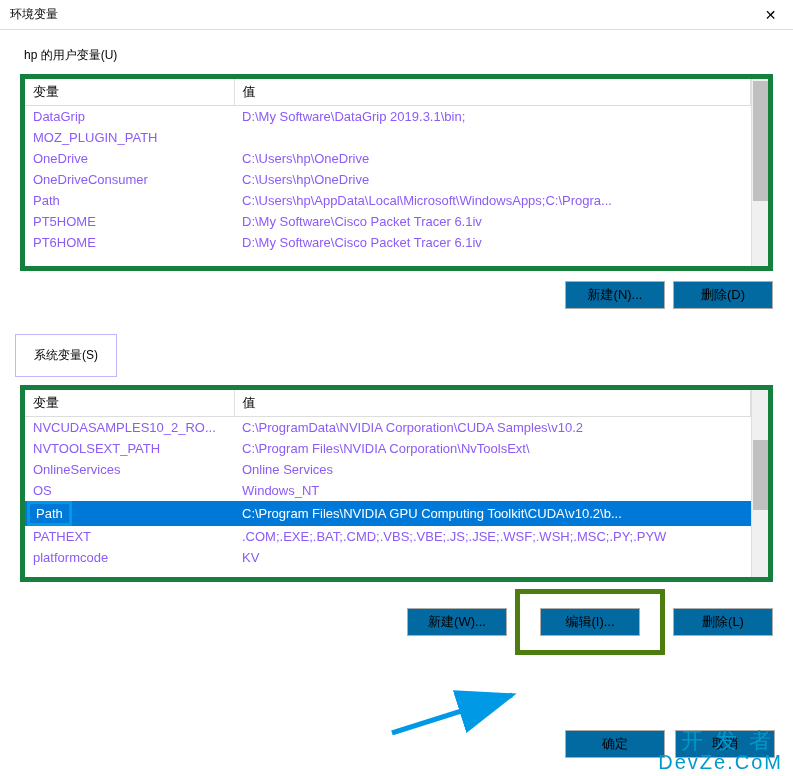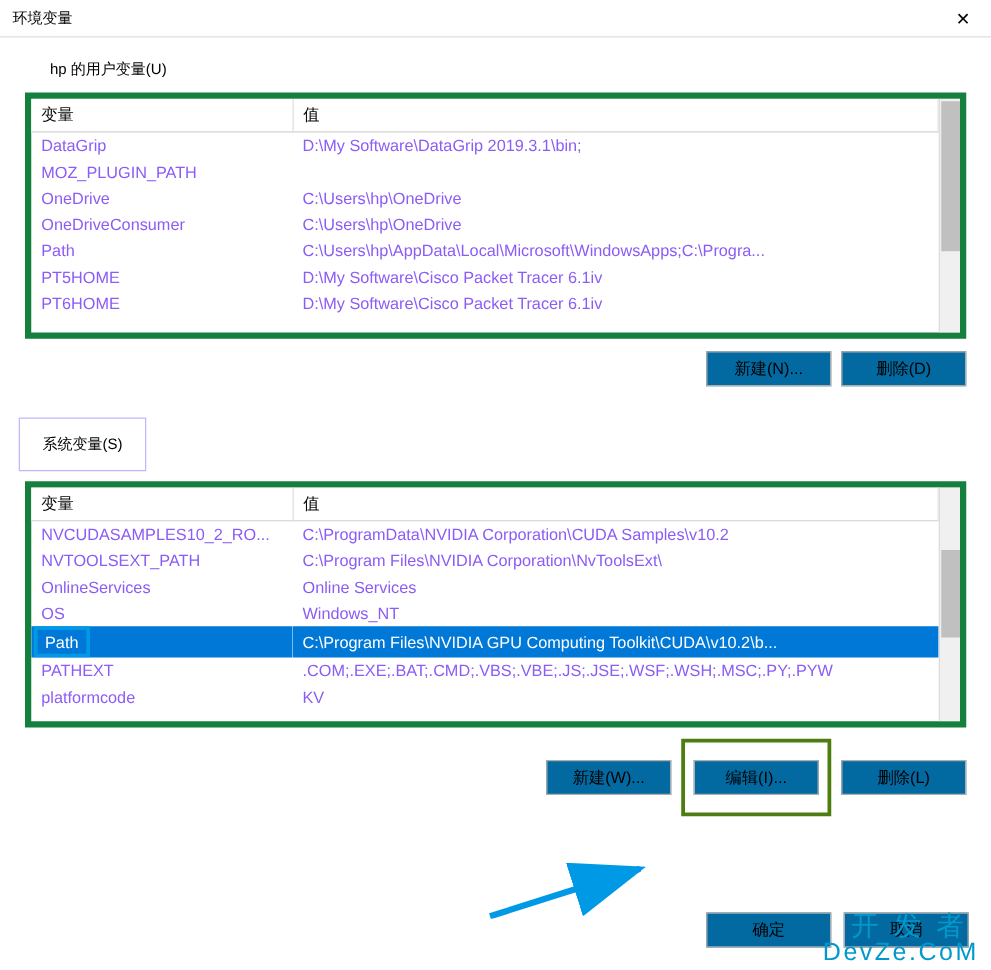--- a/index.html
+++ b/index.html
@@ -37,21 +37,20 @@
       cursor: pointer;
     }
     .content {
       padding: 15px 20px;
     }
     .section-label {
       font-size: 12px;
       margin-bottom: 8px;
       display: inline-block;
       padding: 2px 4px;
-      margin-left: 16px;
     }
     .highlighted-label {
       border: 1px solid #c4b5fd;
       padding: 12px 18px;
       margin-left: -5px;
     }
     .table-container {
       border: 5px solid #15803d;
       height: 197px;
       position: relative;
@@ -126,22 +125,22 @@
       cursor: pointer;
       font-family: inherit;
     }
     .highlighted-cell {
       border: 3px solid #0099e5;
       padding: 2px 6px;
       display: inline-block;
       margin: -3px -6px;
     }
     .highlighted-btn-wrap {
-      border: 3px solid #4d7c0f;
-      padding: 14px 7px;
+      border: 5px solid #4d7c0f;
+      padding: 14px 20px;
       display: inline-block;
     }
     .highlighted-btn-wrap .btn {
       margin: 0;
     }
     .bottom-buttons {
       position: absolute;
       bottom: 18px;
       right: 18px;
       display: flex;

